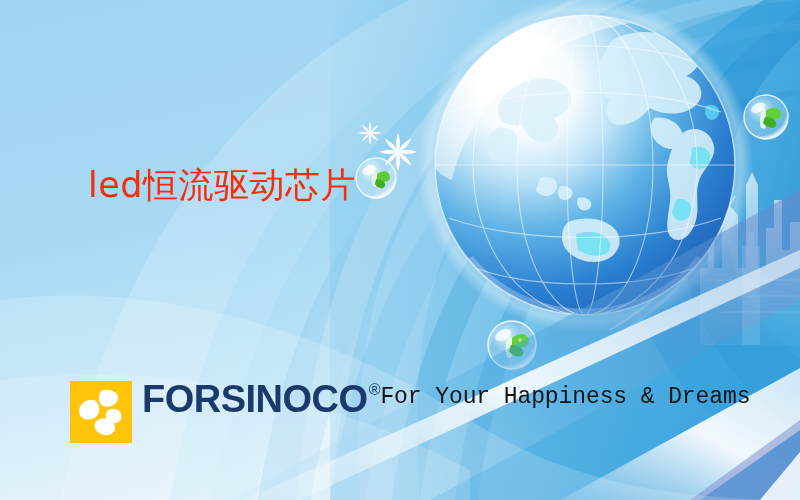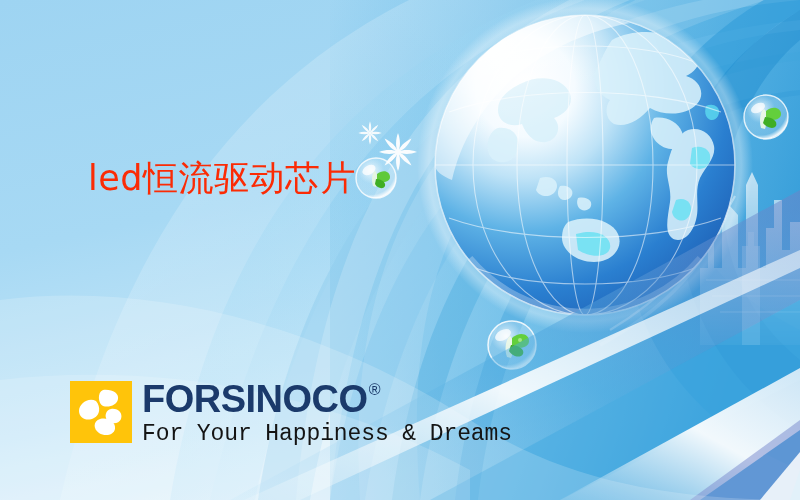--- a/index.html
+++ b/index.html
@@ -19,21 +19,21 @@
     position: absolute;
     left: 0; top: 0;
     width: 800px; height: 500px;
     display: block;
   }
 
   
   .headline {
     position: absolute;
     left: 88px;
-    top: 158px;
+    top: 165px;
     z-index: 40;
     line-height: 1.18;
     letter-spacing: 0.5px;
   }
   .headline .ln {
     color: #fb2b05;
     font-size: 35px;
     font-weight: 400;
     font-family: "DejaVu Sans", "Liberation Sans", sans-serif;
     white-space: nowrap;
@@ -57,21 +57,21 @@
     width: 62px;
     height: 62px;
     background: #ffc40a;
     position: relative;
     flex: 0 0 auto;
   }
   .logo-mark svg { display: block; }
   .logo-text {
     margin-left: 10px;
     display: flex;
-    flex-direction: column;
+    flex-direction: row;
     justify-content: flex-start;
   }
   .brand-row {
     display: flex;
     align-items: flex-start;
     line-height: 1;
   }
   .brand-name {
     font-family: "Liberation Sans", sans-serif;
     font-weight: bold;

